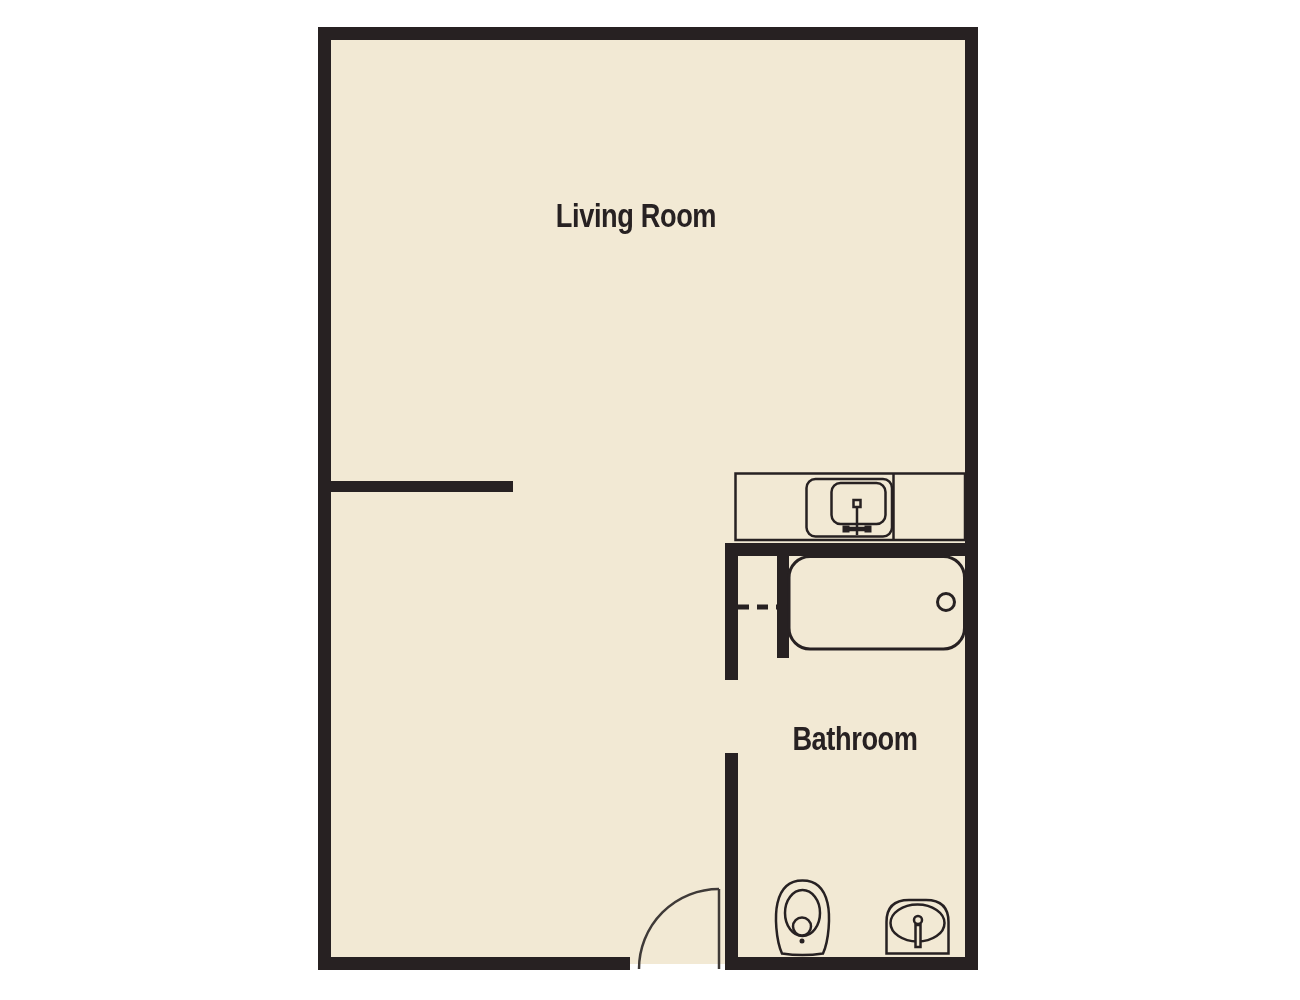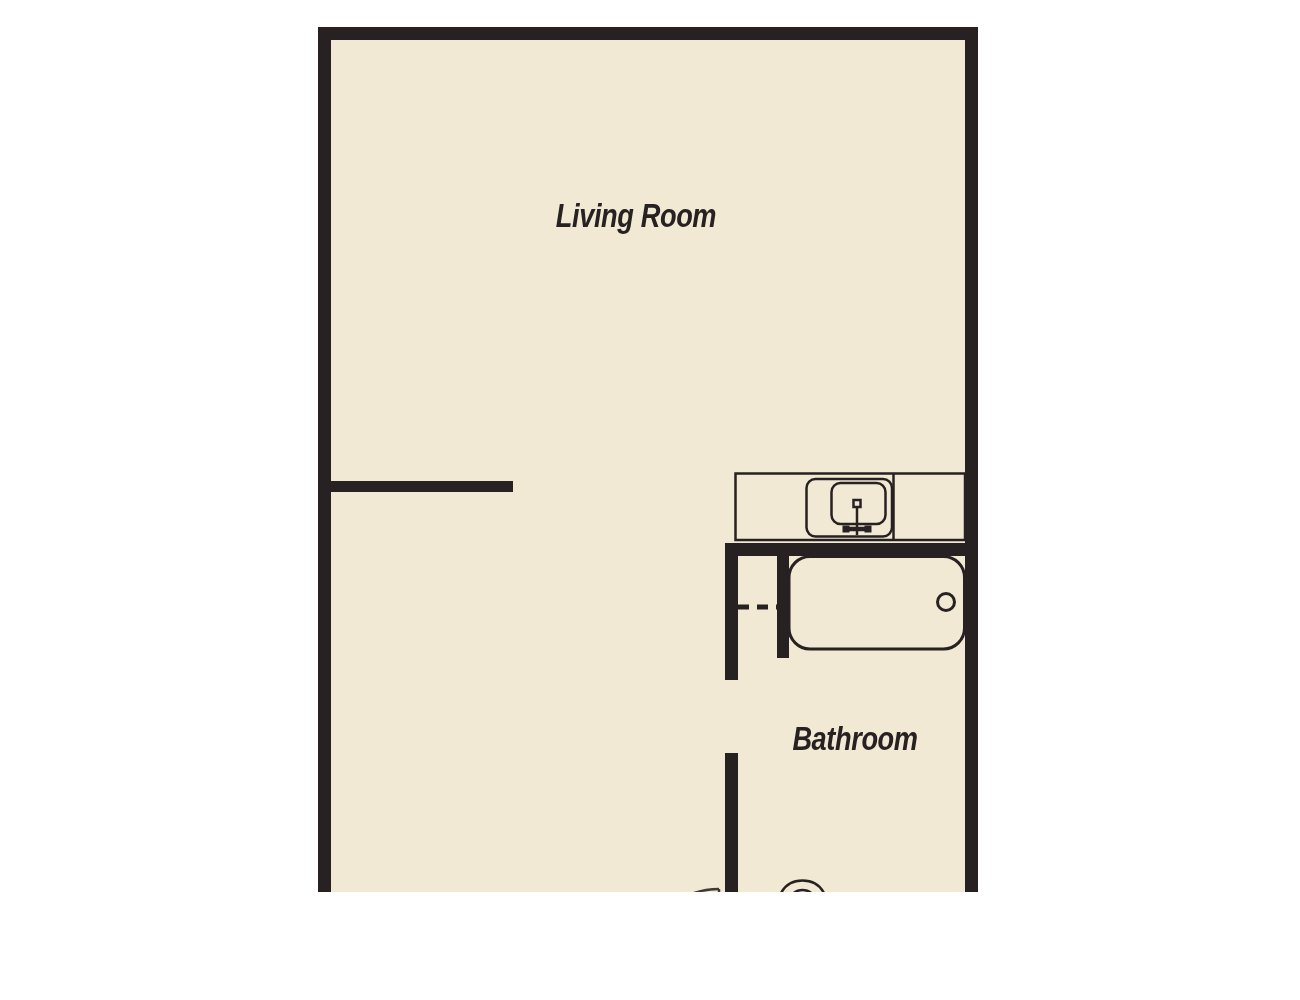--- a/index.html
+++ b/index.html
@@ -1,17 +1,17 @@
 <!DOCTYPE html>
 <html style="--wall: #272122; --floor: #f2e9d4; --background: #ffffff; --door: #3f3a38;"><head>
 <meta charset="utf-8">
 <style>
   html,body{margin:0;padding:0;}
   body{background:var(--background,#fff);font-family:"Liberation Sans",sans-serif;}
-  #canvas{position:relative;width:1300px;height:892px;background:var(--background,#fff);overflow:hidden;font-style:italic;}
+  #canvas{position:relative;width:1300px;height:1000px;background:var(--background,#fff);overflow:hidden;}
   #plan-svg{position:absolute;left:0;top:0;}
   .wall{fill:var(--wall,#272122);stroke:none;}
   .floor{fill:var(--floor,#f2e9d4);stroke:none;}
   .fx{fill:var(--floor,#f2e9d4);stroke:var(--wall,#272122);stroke-width:2.5;}
   .fx-thick{fill:var(--floor,#f2e9d4);stroke:var(--wall,#272122);stroke-width:3;}
   .ln{fill:none;stroke:var(--wall,#272122);stroke-width:2.5;}
   .ln-heavy{fill:none;stroke:var(--wall,#272122);stroke-width:4.5;}
   .solid{fill:var(--wall,#272122);}
   .dash{fill:none;stroke:var(--wall,#272122);stroke-width:5;stroke-dasharray:11 8;}
   .door{fill:none;stroke:var(--door,#3f3a38);stroke-width:2.5;}

